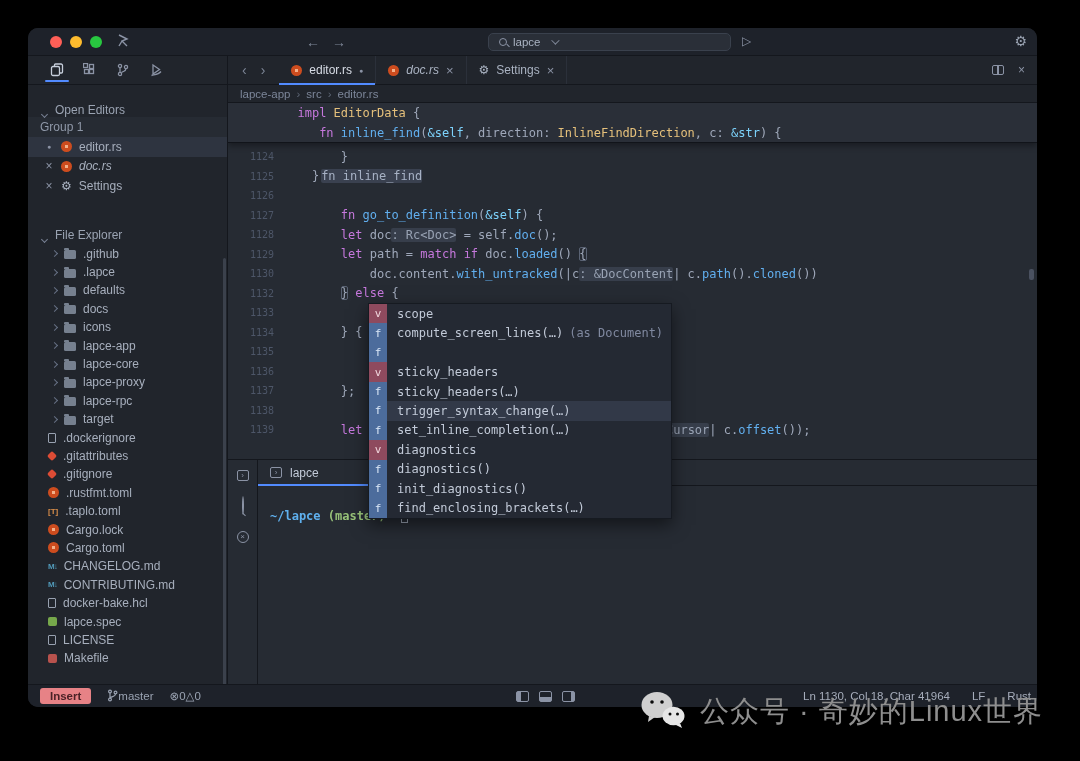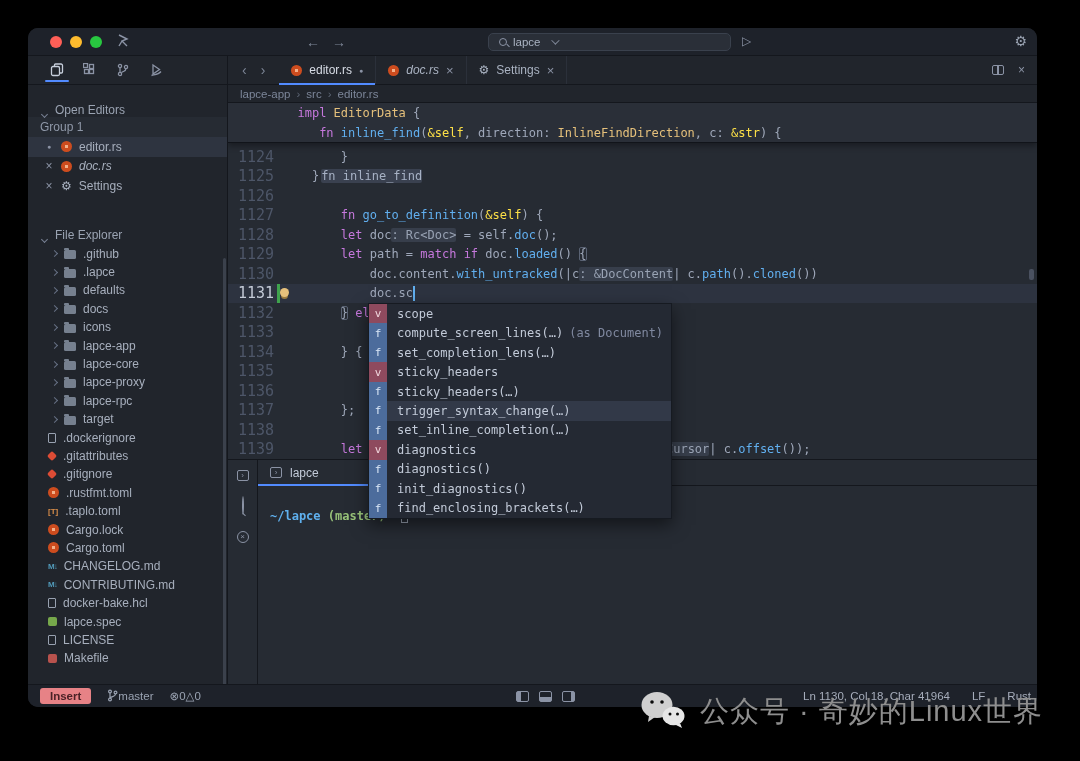--- a/index.html
+++ b/index.html
@@ -92,29 +92,29 @@
                 padding-left:12px; font-size:11.5px; color:#7c8699; }
   .breadcrumb .sep { color:#5c6574; }
   
   .code { position:absolute; left:0; top:47px; right:0; height:356px; overflow:hidden;
           font-family:"DejaVu Sans Mono", monospace; font-size:12px; }
   .sticky { position:absolute; left:0; top:0; right:0; height:40px; background:#2a2f38;
             border-bottom:1px solid #11141a; box-shadow:0 3px 6px rgba(0,0,0,.35); z-index:3; }
   .crow { position:relative; height:19.5px; display:flex; align-items:center; white-space:pre; }
   .crow.sticky-row { height:20px; }
   .crow.current { background:#2d3340; }
-  .gut { width:46px; flex:none; text-align:right; color:#4d5668; font-size:15px; }
+  .gut { width:46px; flex:none; text-align:right; color:#4d5668; font-size:10px; }
   .crow.current .gut { color:#c3cad6; }
   .chbar { width:3px; height:100%; margin-left:3px; flex:none; }
   .chbar.on { background:#3fa34d; }
   .ctext { margin-left:3px; color:#9fa8ba; }
   .bulb { position:absolute; left:52px; top:4px; width:9px; height:9px; border-radius:50%;
           background:#e5c07b; box-shadow:0 3px 0 -1px #9a7b3f; }
   .t-def { color:#9fa8ba; } .t-kw { color:#c678dd; } .t-ty { color:#e5c07b; }
-  .t-fn { color:#61afef; } .t-or { color:#fde047; }
+  .t-fn { color:#61afef; } .t-or { color:#7dd3fc; }
   .t-inlay { background:#373e4b; color:#99a3b4; border-radius:2px; }
   .t-hint { background:#3a4150; color:#a7b2c5; border-radius:2px; margin-left:2px; }
   .t-brk { outline:1px solid #5a6374; outline-offset:-1px; border-radius:2px; }
   .t-caret { display:inline-block; width:2px; height:15px; background:#61afef;
              vertical-align:middle; }
   .ed-scroll { position:absolute; right:3px; top:166px; width:5px; height:11px; background:#4a5160;
                border-radius:2px; z-index:4; }
   
   .popup { position:absolute; left:140px; top:247px; width:304px; height:216px; background:#242933;
            border:1px solid #161a21; box-shadow:0 6px 16px rgba(0,0,0,.5); z-index:5;
@@ -407,21 +407,20 @@
             <div class="crow sticky-row"><span class="gut"></span><span class="chbar"></span><span class="ctext"><span class="t-def">     </span><span class="t-kw">fn</span><span class="t-def"> </span><span class="t-fn">inline_find</span><span class="t-def">(</span><span class="t-or">&amp;self</span><span class="t-def">, direction: </span><span class="t-ty">InlineFindDirection</span><span class="t-def">, c: </span><span class="t-or">&amp;str</span><span class="t-def">) {</span></span></div>
           </div>
         <div id="codelines" style="margin-top:44px">
             <div class="crow"><span class="gut">1124</span><span class="chbar"></span><span class="ctext"><span class="t-def">        }</span></span></div>
             <div class="crow"><span class="gut">1125</span><span class="chbar"></span><span class="ctext"><span class="t-def">    }</span><span class="t-hint">fn inline_find</span></span></div>
             <div class="crow"><span class="gut">1126</span><span class="chbar"></span><span class="ctext"></span></div>
             <div class="crow"><span class="gut">1127</span><span class="chbar"></span><span class="ctext"><span class="t-def">        </span><span class="t-kw">fn</span><span class="t-def"> </span><span class="t-fn">go_to_definition</span><span class="t-def">(</span><span class="t-or">&amp;self</span><span class="t-def">) {</span></span></div>
             <div class="crow"><span class="gut">1128</span><span class="chbar"></span><span class="ctext"><span class="t-def">        </span><span class="t-kw">let</span><span class="t-def"> doc</span><span class="t-inlay">: Rc&lt;Doc&gt;</span><span class="t-def"> = self.</span><span class="t-fn">doc</span><span class="t-def">();</span></span></div>
             <div class="crow"><span class="gut">1129</span><span class="chbar"></span><span class="ctext"><span class="t-def">        </span><span class="t-kw">let</span><span class="t-def"> path = </span><span class="t-kw">match</span><span class="t-def"> </span><span class="t-kw">if</span><span class="t-def"> doc.</span><span class="t-fn">loaded</span><span class="t-def">() </span><span class="t-brk">{</span></span></div>
             <div class="crow"><span class="gut">1130</span><span class="chbar"></span><span class="ctext"><span class="t-def">            doc.content.</span><span class="t-fn">with_untracked</span><span class="t-def">(|c</span><span class="t-inlay">: &amp;DocContent</span><span class="t-def">| c.</span><span class="t-fn">path</span><span class="t-def">().</span><span class="t-fn">cloned</span><span class="t-def">())</span></span></div>
-            <div class="crow current"><span class="gut">1131</span><span class="chbar on"></span><span class="bulb"></span><span class="ctext"><span class="t-def">            doc.sc</span><span class="t-caret"></span></span></div>
             <div class="crow"><span class="gut">1132</span><span class="chbar"></span><span class="ctext"><span class="t-def">        </span><span class="t-brk">}</span><span class="t-def"> </span><span class="t-kw">else</span><span class="t-def"> {</span></span></div>
             <div class="crow"><span class="gut">1133</span><span class="chbar"></span><span class="ctext"></span></div>
             <div class="crow"><span class="gut">1134</span><span class="chbar"></span><span class="ctext"><span class="t-def">        } {</span></span></div>
             <div class="crow"><span class="gut">1135</span><span class="chbar"></span><span class="ctext"></span></div>
             <div class="crow"><span class="gut">1136</span><span class="chbar"></span><span class="ctext"></span></div>
             <div class="crow"><span class="gut">1137</span><span class="chbar"></span><span class="ctext"><span class="t-def">        };</span></span></div>
             <div class="crow"><span class="gut">1138</span><span class="chbar"></span><span class="ctext"></span></div>
             <div class="crow"><span class="gut">1139</span><span class="chbar"></span><span class="ctext"><span class="t-def">        </span><span class="t-kw">let</span><span class="t-def"> offset = self.cursor.</span><span class="t-fn">with_untracked</span><span class="t-def">(|c</span><span class="t-inlay">: &amp;Cursor</span><span class="t-def">| c.</span><span class="t-fn">offset</span><span class="t-def">());</span></span></div>
           </div>
         <div class="ed-scroll"></div>
@@ -431,21 +430,20 @@
           <div class="pitem">
             <span class="pbadge v">v</span>
             <span class="plabel"><span>scope</span></span>
           </div>
           <div class="pitem">
             <span class="pbadge f">f</span>
             <span class="plabel"><span>compute_screen_lines(…)</span><span class="pdetail">(as Document)</span></span>
           </div>
           <div class="pitem">
             <span class="pbadge f">f</span>
-            <span class="plabel"><span>set_completion_lens(…)</span></span>
           </div>
           <div class="pitem">
             <span class="pbadge v">v</span>
             <span class="plabel"><span>sticky_headers</span></span>
           </div>
           <div class="pitem">
             <span class="pbadge f">f</span>
             <span class="plabel"><span>sticky_headers(…)</span></span>
           </div>
           <div class="pitem sel">

